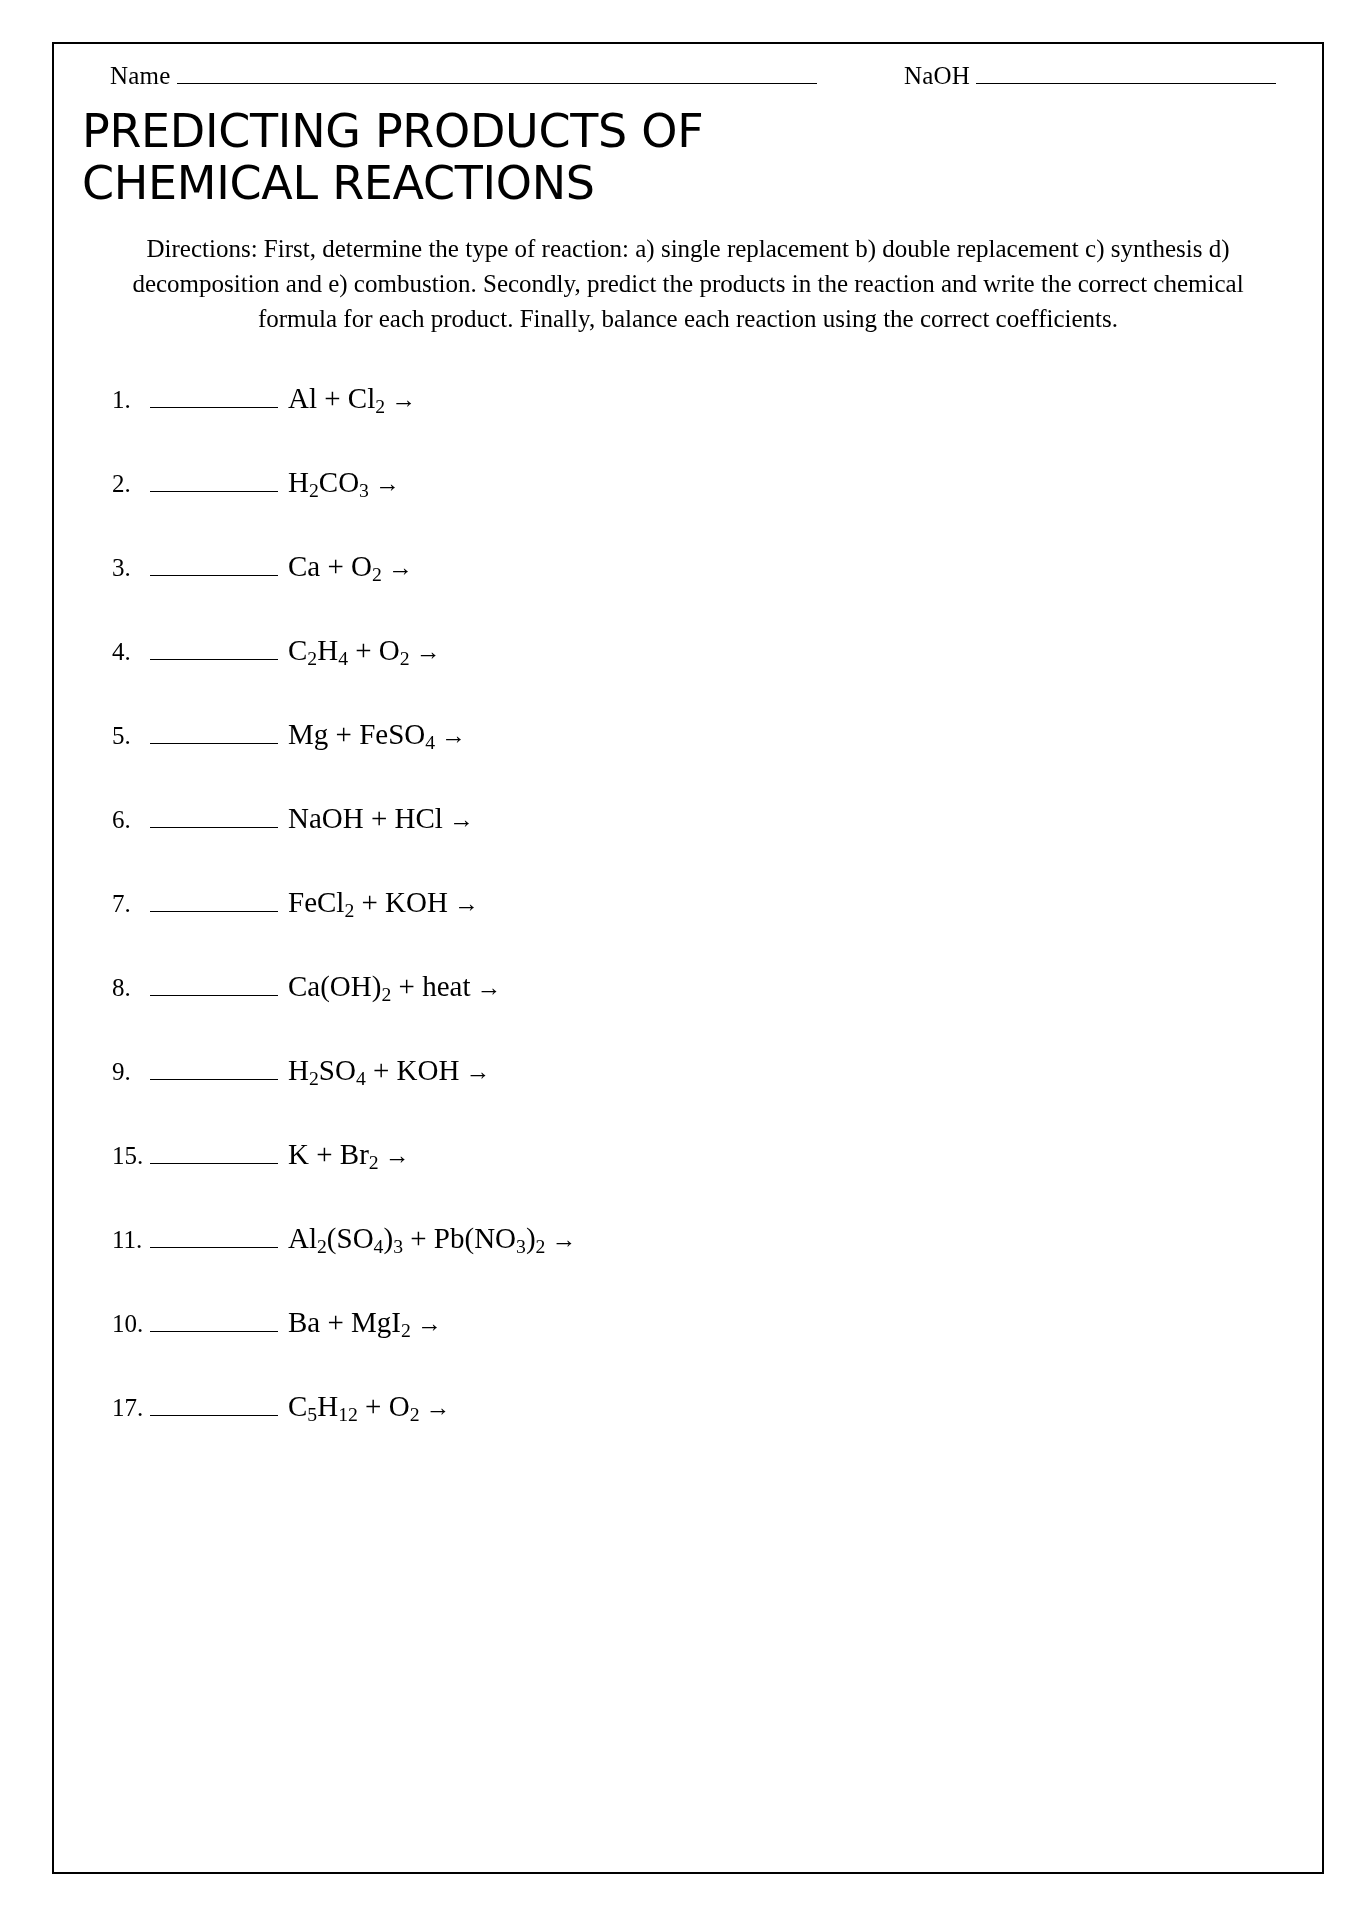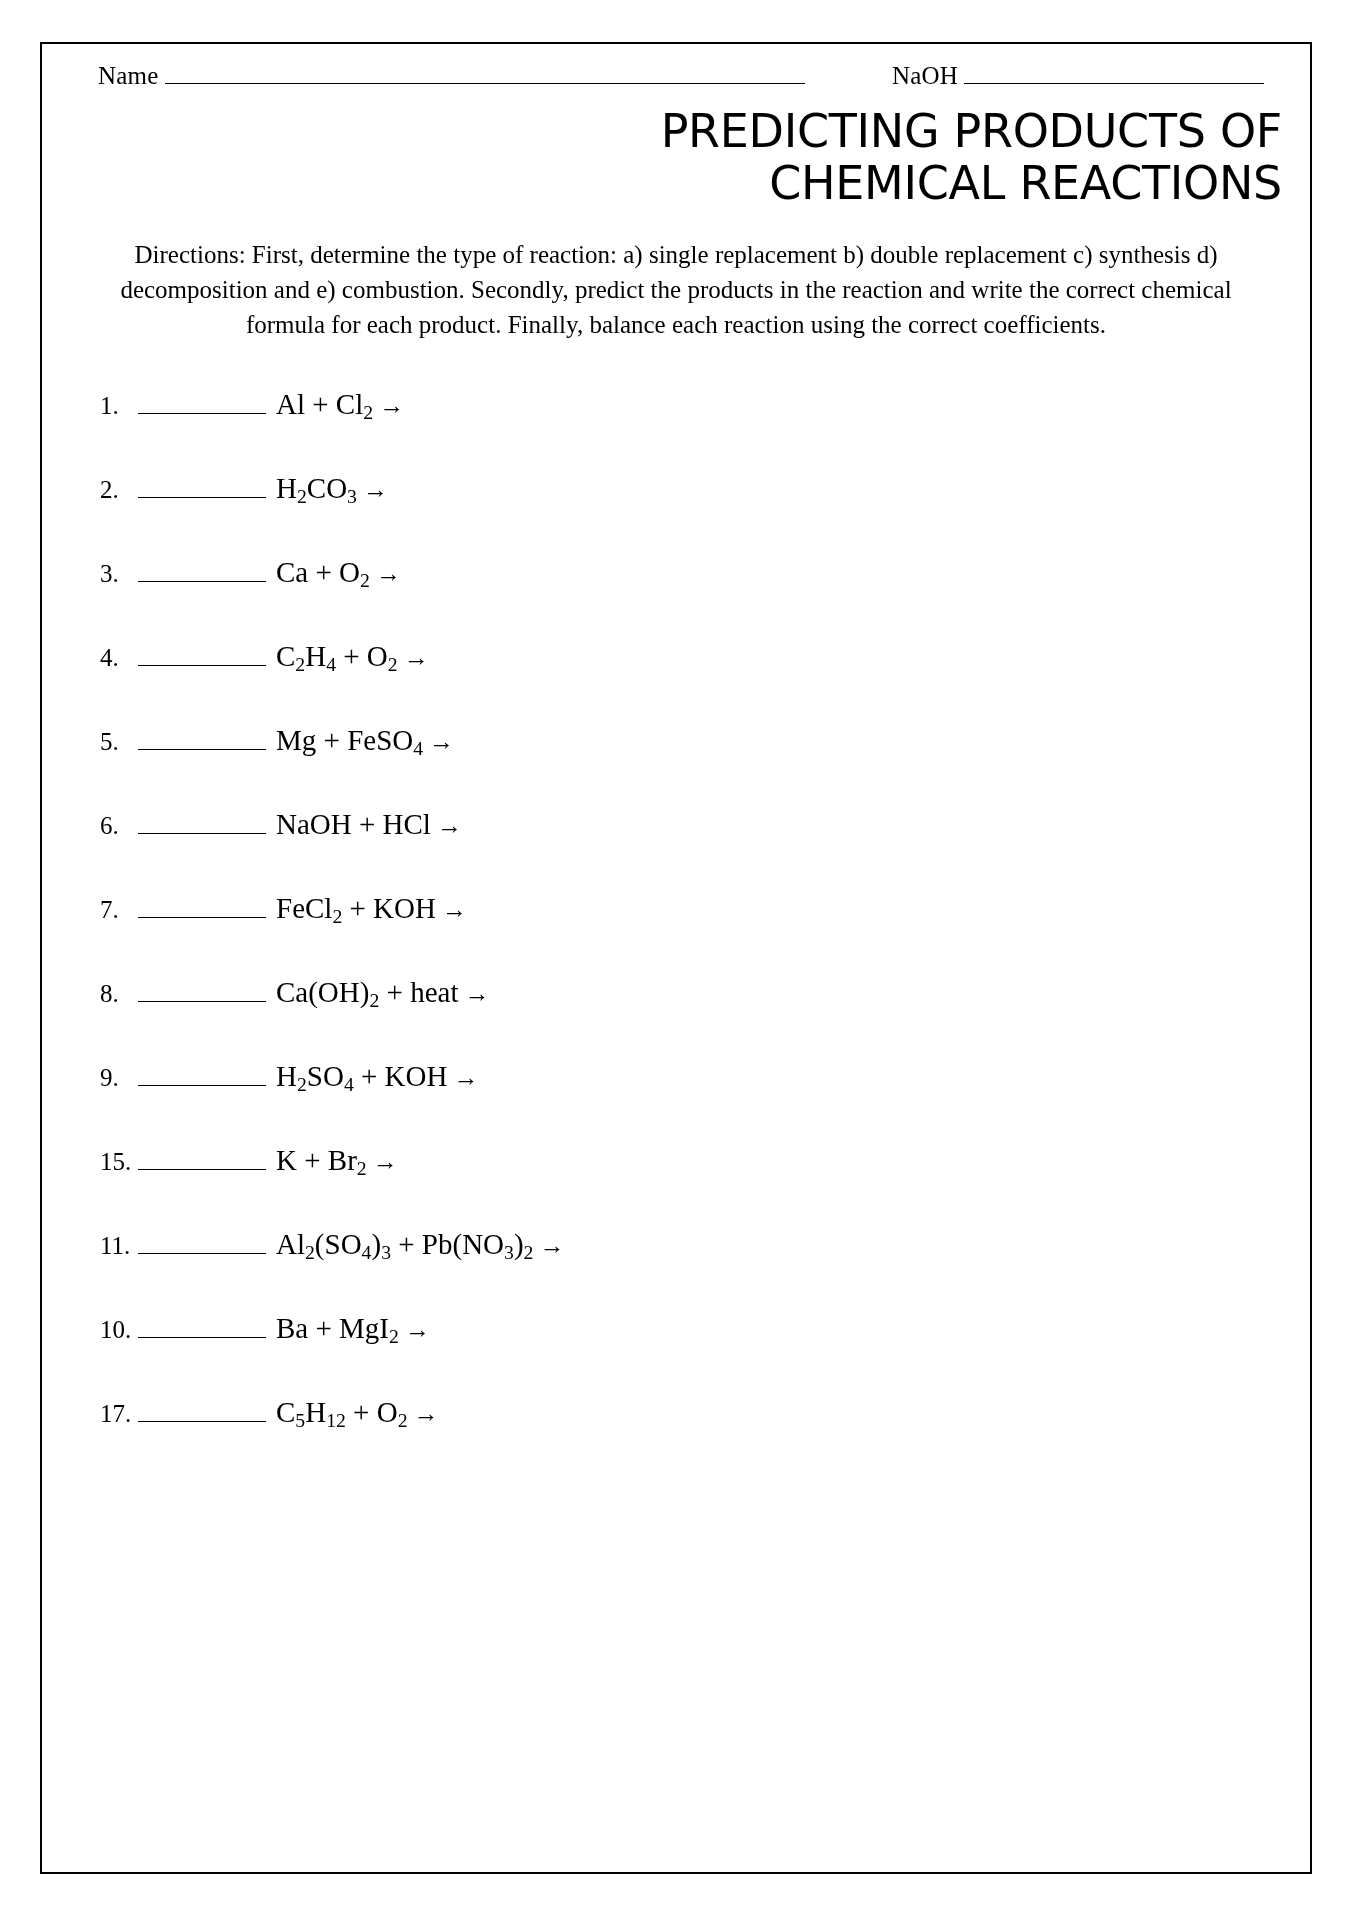--- a/index.html
+++ b/index.html
@@ -9,21 +9,21 @@
   }
   body {
     width: 1358px;
     height: 1920px;
     font-family: "Liberation Serif", serif;
     color: #000000;
     overflow: hidden;
   }
   .page {
     position: absolute;
-    left: 40px;
+    left: 52px;
     top: 42px;
     width: 1272px;
     height: 1832px;
     border: 2px solid #000000;
     box-sizing: border-box;
     background: #ffffff;
   }
   .inner {
     position: absolute;
     left: 28px;
@@ -51,33 +51,33 @@
   .namedate .spacer { flex: 1 1 auto; }
   .namedate .rule-date {
     flex: 0 0 300px;
     margin-left: 6px;
     border-bottom: 1.6px solid #000;
     height: 20px;
   }
 
   
   .title {
-    text-align: right;
+    text-align: left;
     font-family: "DejaVu Sans", sans-serif;
     font-weight: 400;
     font-size: 46px;
     line-height: 1.12;
     margin-top: 16px;
     letter-spacing: -0.3px;
   }
   .title .line2 { display: block; }
 
   
   .directions {
-    margin-top: 28px;
+    margin-top: 22px;
     text-align: center;
     font-size: 25px;
     line-height: 1.4;
     padding: 0 22px;
   }
 
   
   .problems {
     margin-top: 46px;
     padding-left: 30px;

